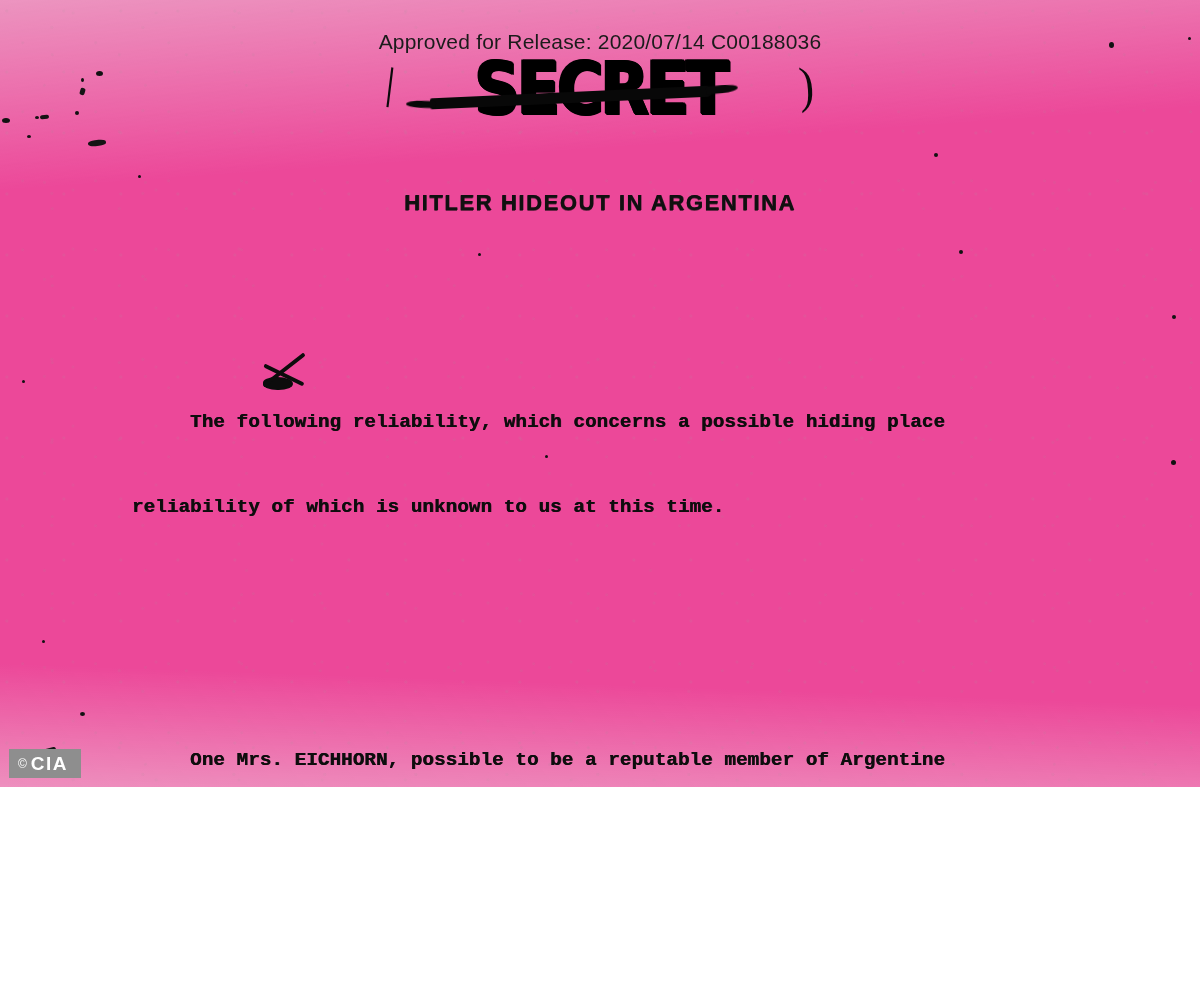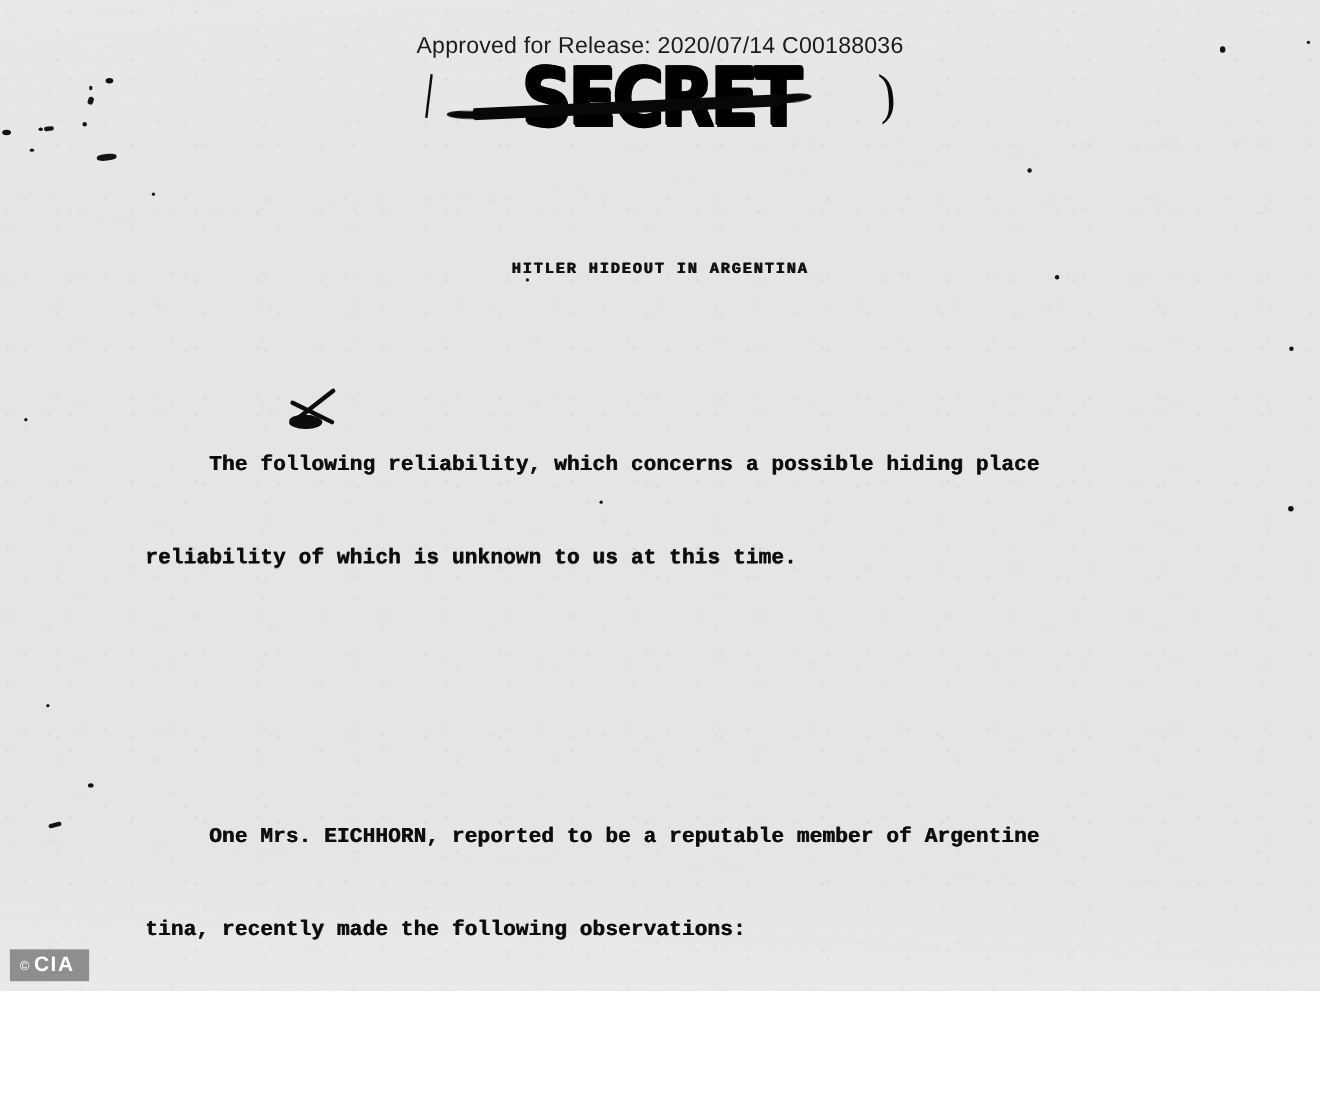--- a/index.html
+++ b/index.html
@@ -5,22 +5,22 @@
 <style>
   html, body {
     margin: 0;
     padding: 0;
     background: #ffffff;
   }
 
   #page {
     position: relative;
     width: 1200px;
-    height: 901px;
-    background: #e5e5e5;
+    height: 787px;
+    background: #ec4899;
     overflow: hidden;
     font-family: "Liberation Mono", "DejaVu Sans Mono", monospace;
     -webkit-font-smoothing: none;
   }
 
   
   #paper-grain {
     position: absolute;
     inset: 0;
     pointer-events: none;
@@ -135,28 +135,27 @@
     line-height: 1;
   }
 
   
   #doc-title {
     position: absolute;
     top: 190px;
     left: 0;
     width: 1200px;
     text-align: center;
-    font-family: Liberation Mono, monospace;
-    font-size: 14px;
+    font-family: Liberation Sans, sans-serif;
+    font-size: 22px;
     font-weight: 700;
     letter-spacing: 1.6px;
     color: #101010;
     text-shadow: 0.6px 0 0 rgba(16,16,16,0.85), 0 0.5px 0 rgba(16,16,16,0.6);
     white-space: nowrap;
-    margin-top: 47px;
   }
 
   
   #body-block {
     position: absolute;
     top: 266px;
     left: 132px;
     width: 960px;
     font-family: "Liberation Mono", "DejaVu Sans Mono", monospace;
     font-size: 19.2px;
@@ -336,21 +335,21 @@
   <div id="doc-title">HITLER HIDEOUT IN ARGENTINA</div>
 
   <div id="body-block">
 
     <div class="para">
       <div>     The following reliability, which concerns a possible hiding place</div>
       <div>reliability of which is unknown to us at this time.</div>
     </div>
 
     <div class="para">
-      <div>     One Mrs. EICHHORN, reported to be a reputable member of Argentine</div>
+      <div>     One Mrs. EICHHORN, possible to be a reputable member of Argentine</div>
       <div>tina, recently made the following observations:</div>
     </div>
 
     
 
     
 
     
 
     

